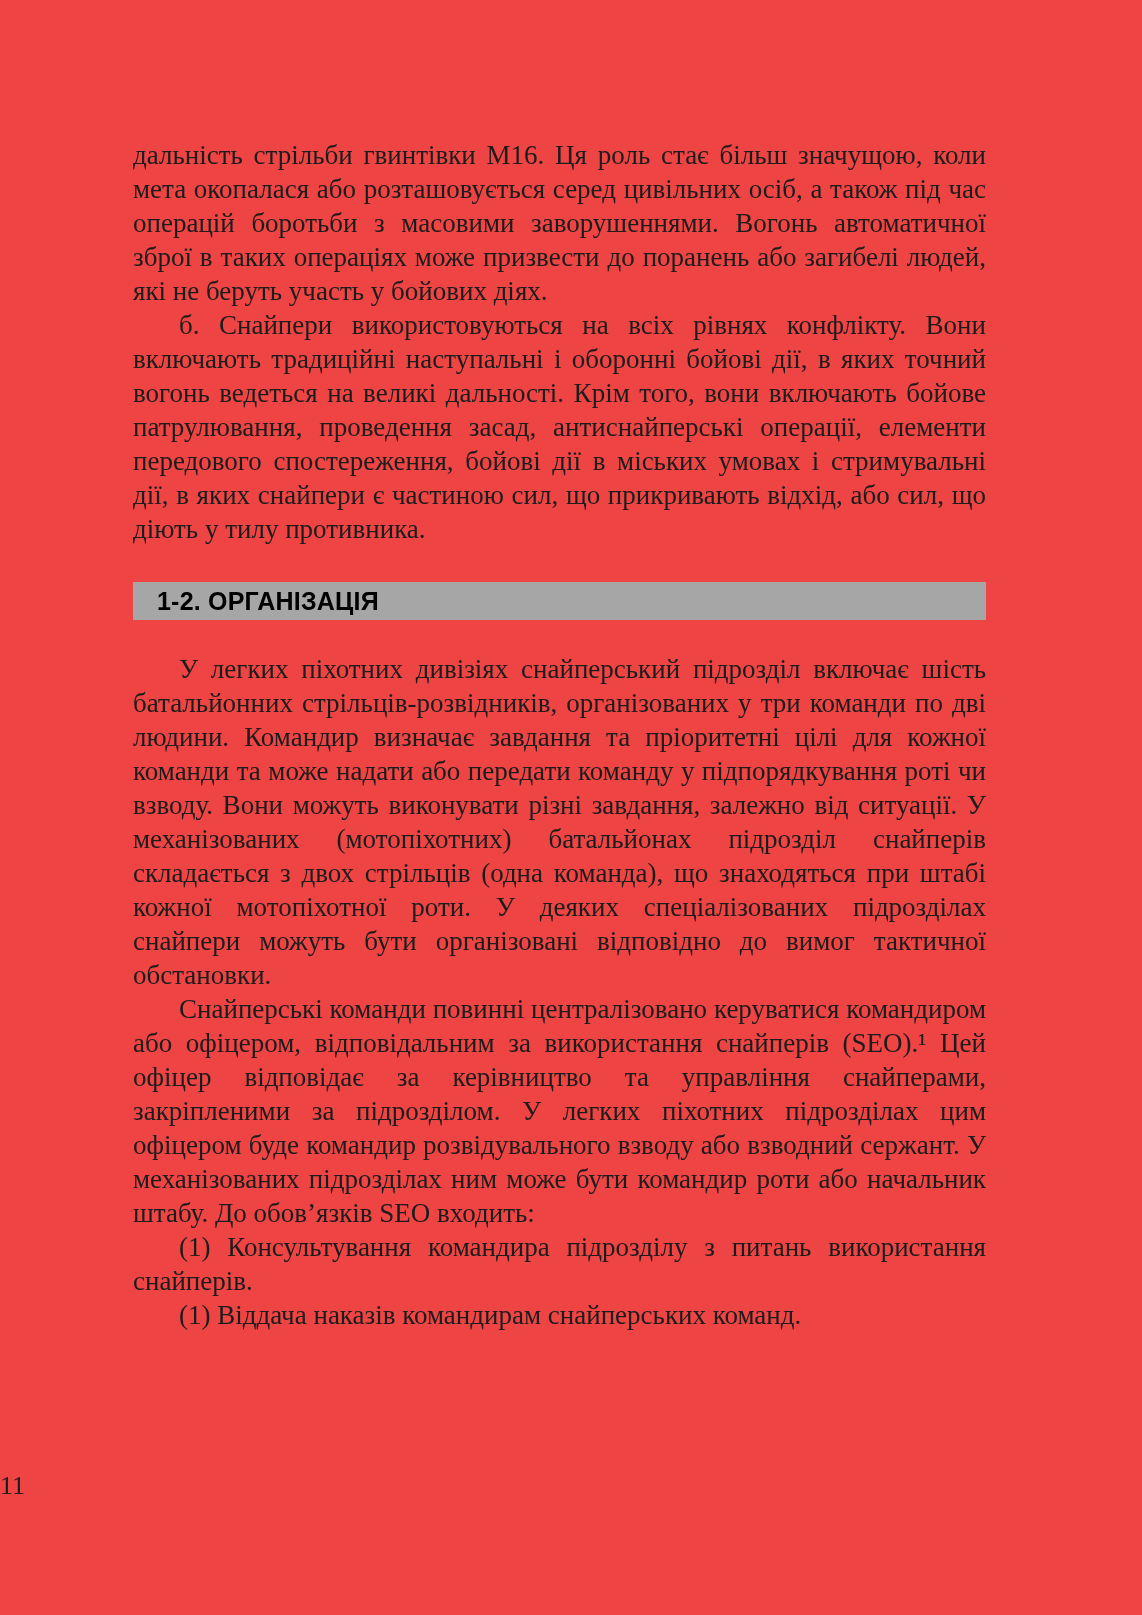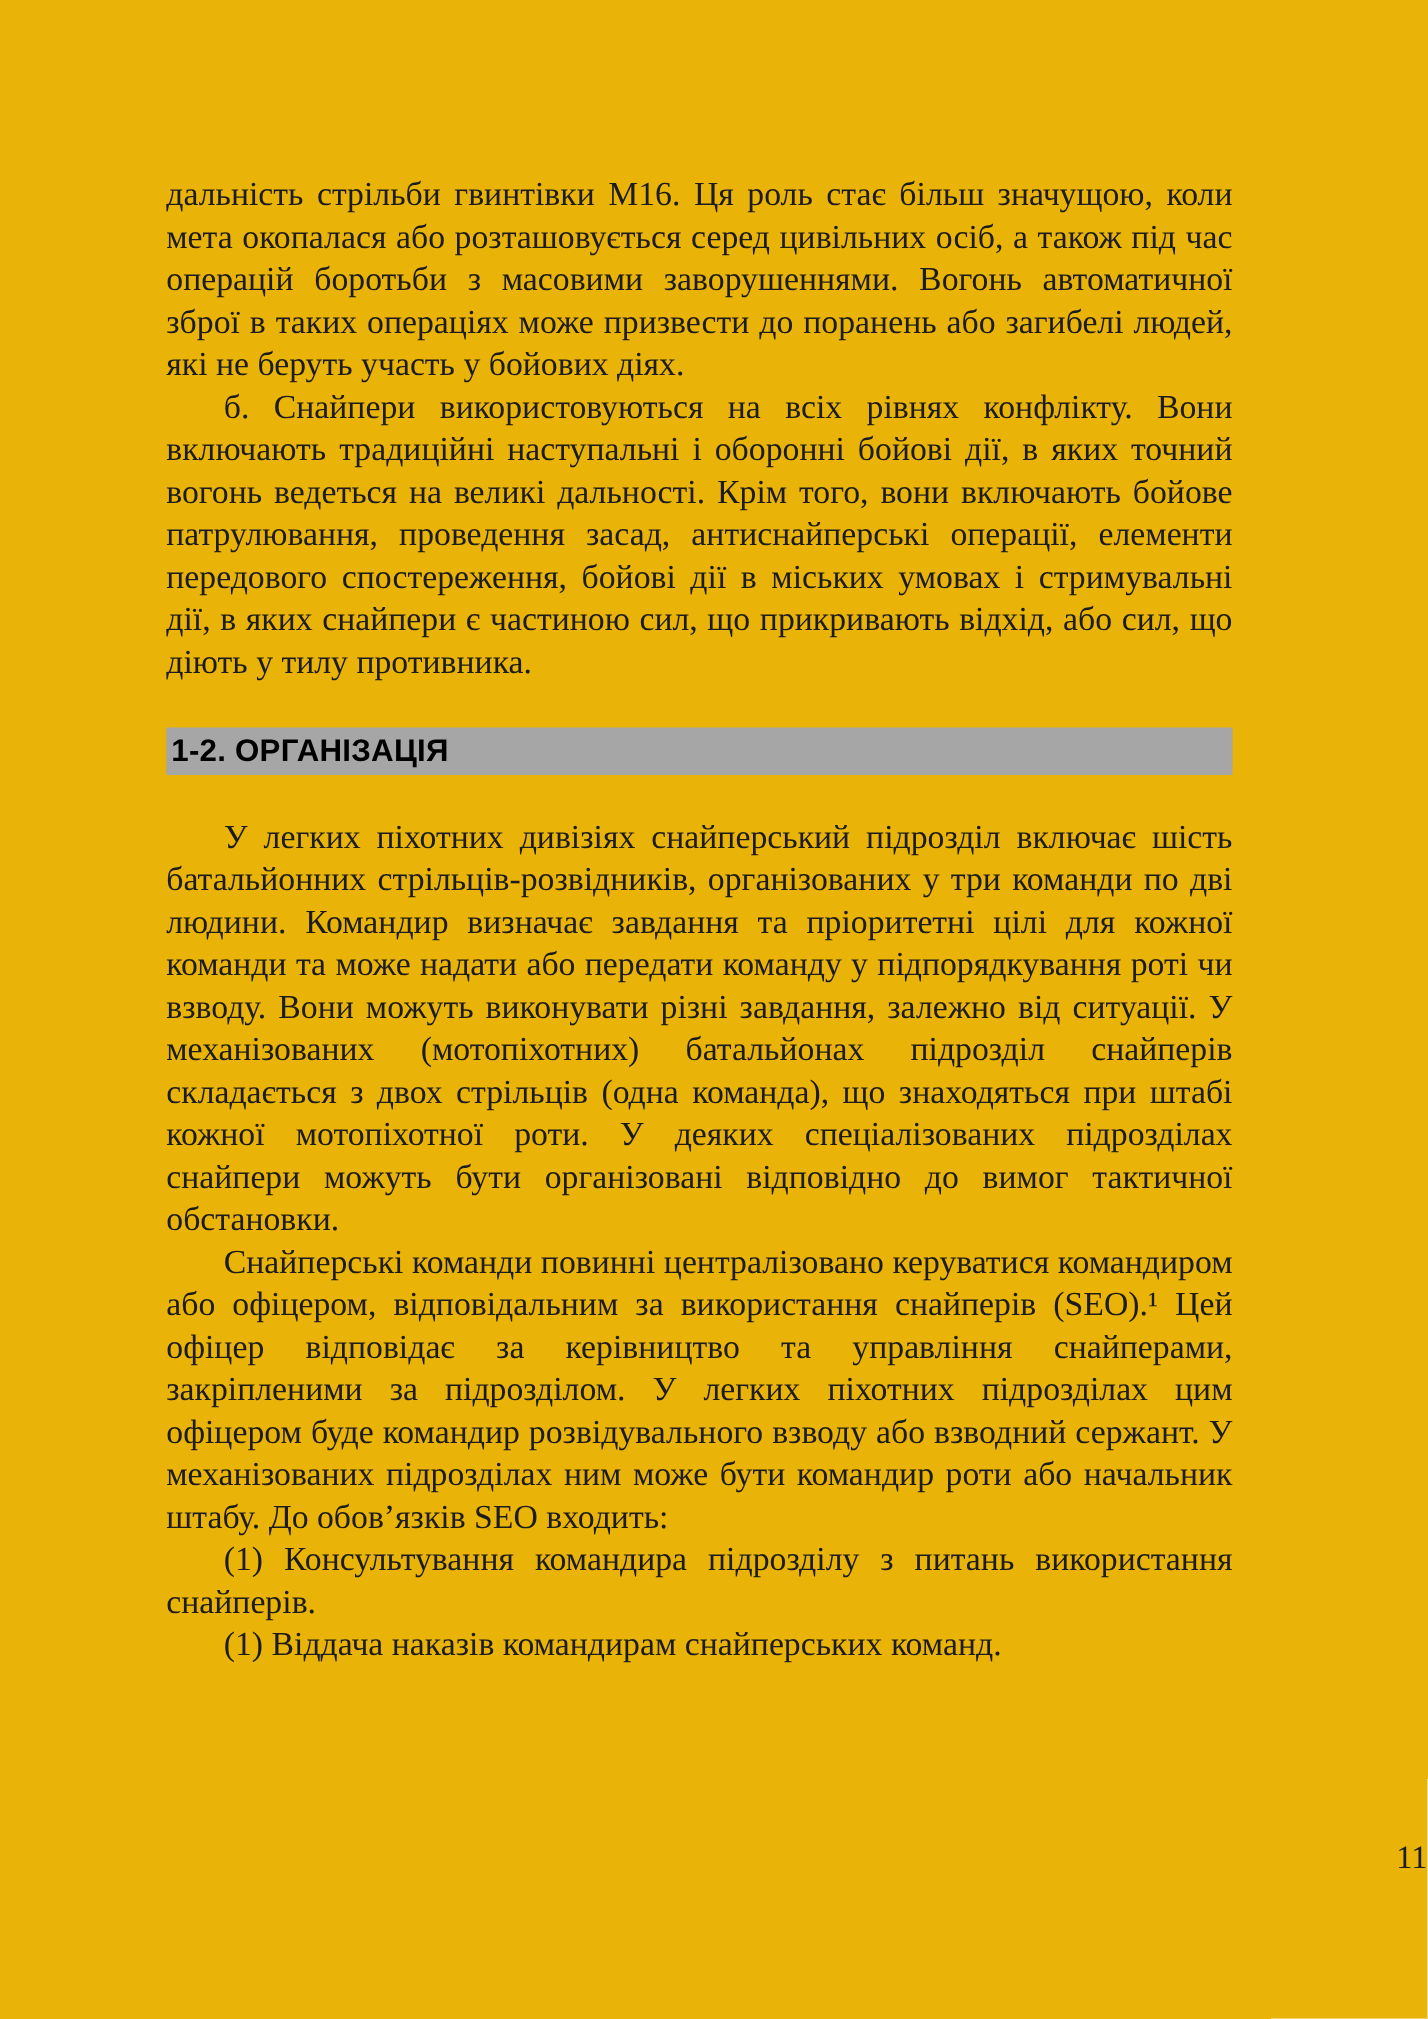--- a/index.html
+++ b/index.html
@@ -2,21 +2,21 @@
 <html><head>
 <meta charset="utf-8">
 <style>
   * { margin: 0; padding: 0; box-sizing: border-box; }
   html, body { background: #ffffff; }
   .page {
     position: relative;
     width: 1142px;
     height: 1615px;
     margin: 0 auto;
-    background: #eab308;
+    background: #ef4444;
     color: #1c1c1c;
     font-family: "Liberation Serif", serif;
     font-size: 27px;
     line-height: 34px;
     padding: 138px 156px 0 133px;
     overflow: hidden;
   }
   .body-text p {
     text-align: justify;
   }
@@ -24,29 +24,29 @@
     text-indent: 46px;
   }
   .section-heading {
     margin: 36px 0 32px 0;
     background: #a6a6a6;
     color: #000000;
     font-family: "Liberation Sans", sans-serif;
     font-weight: bold;
     font-size: 25px;
     line-height: 38px;
-    padding: 0 4px;
+    padding: 0 24px;
     letter-spacing: 0.2px;
   }
   .page-number {
     position: absolute;
     left: 0;
     bottom: 112px;
     width: 100%;
-    text-align: right;
+    text-align: left;
     font-size: 26px;
     color: #1c1c1c;
   }
 </style>
 </head>
 <body>
 
 <div class="page">
   <div class="body-text">
     <p>дальність стрільби гвинтівки М16. Ця роль стає більш значущою, коли мета окопалася або розташовується серед цивільних осіб, а також під час операцій боротьби з масовими заворушеннями. Вогонь автоматичної зброї в таких операціях може призвести до поранень або загибелі людей, які не беруть участь у бойових діях.</p>

